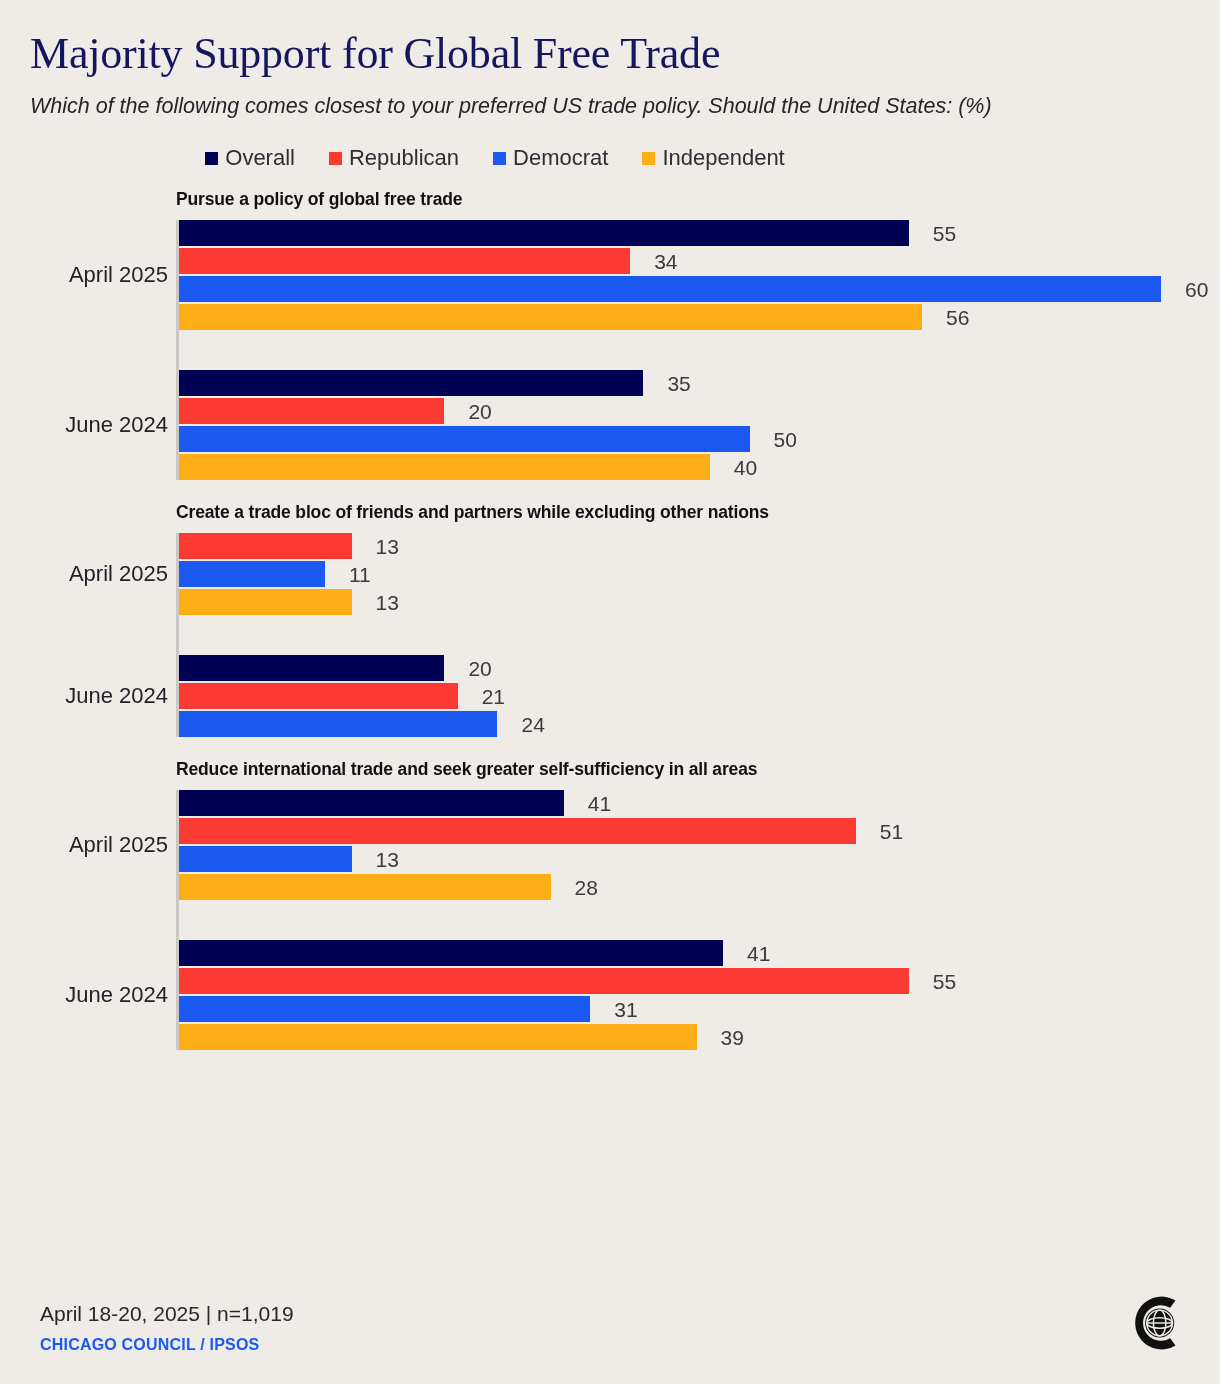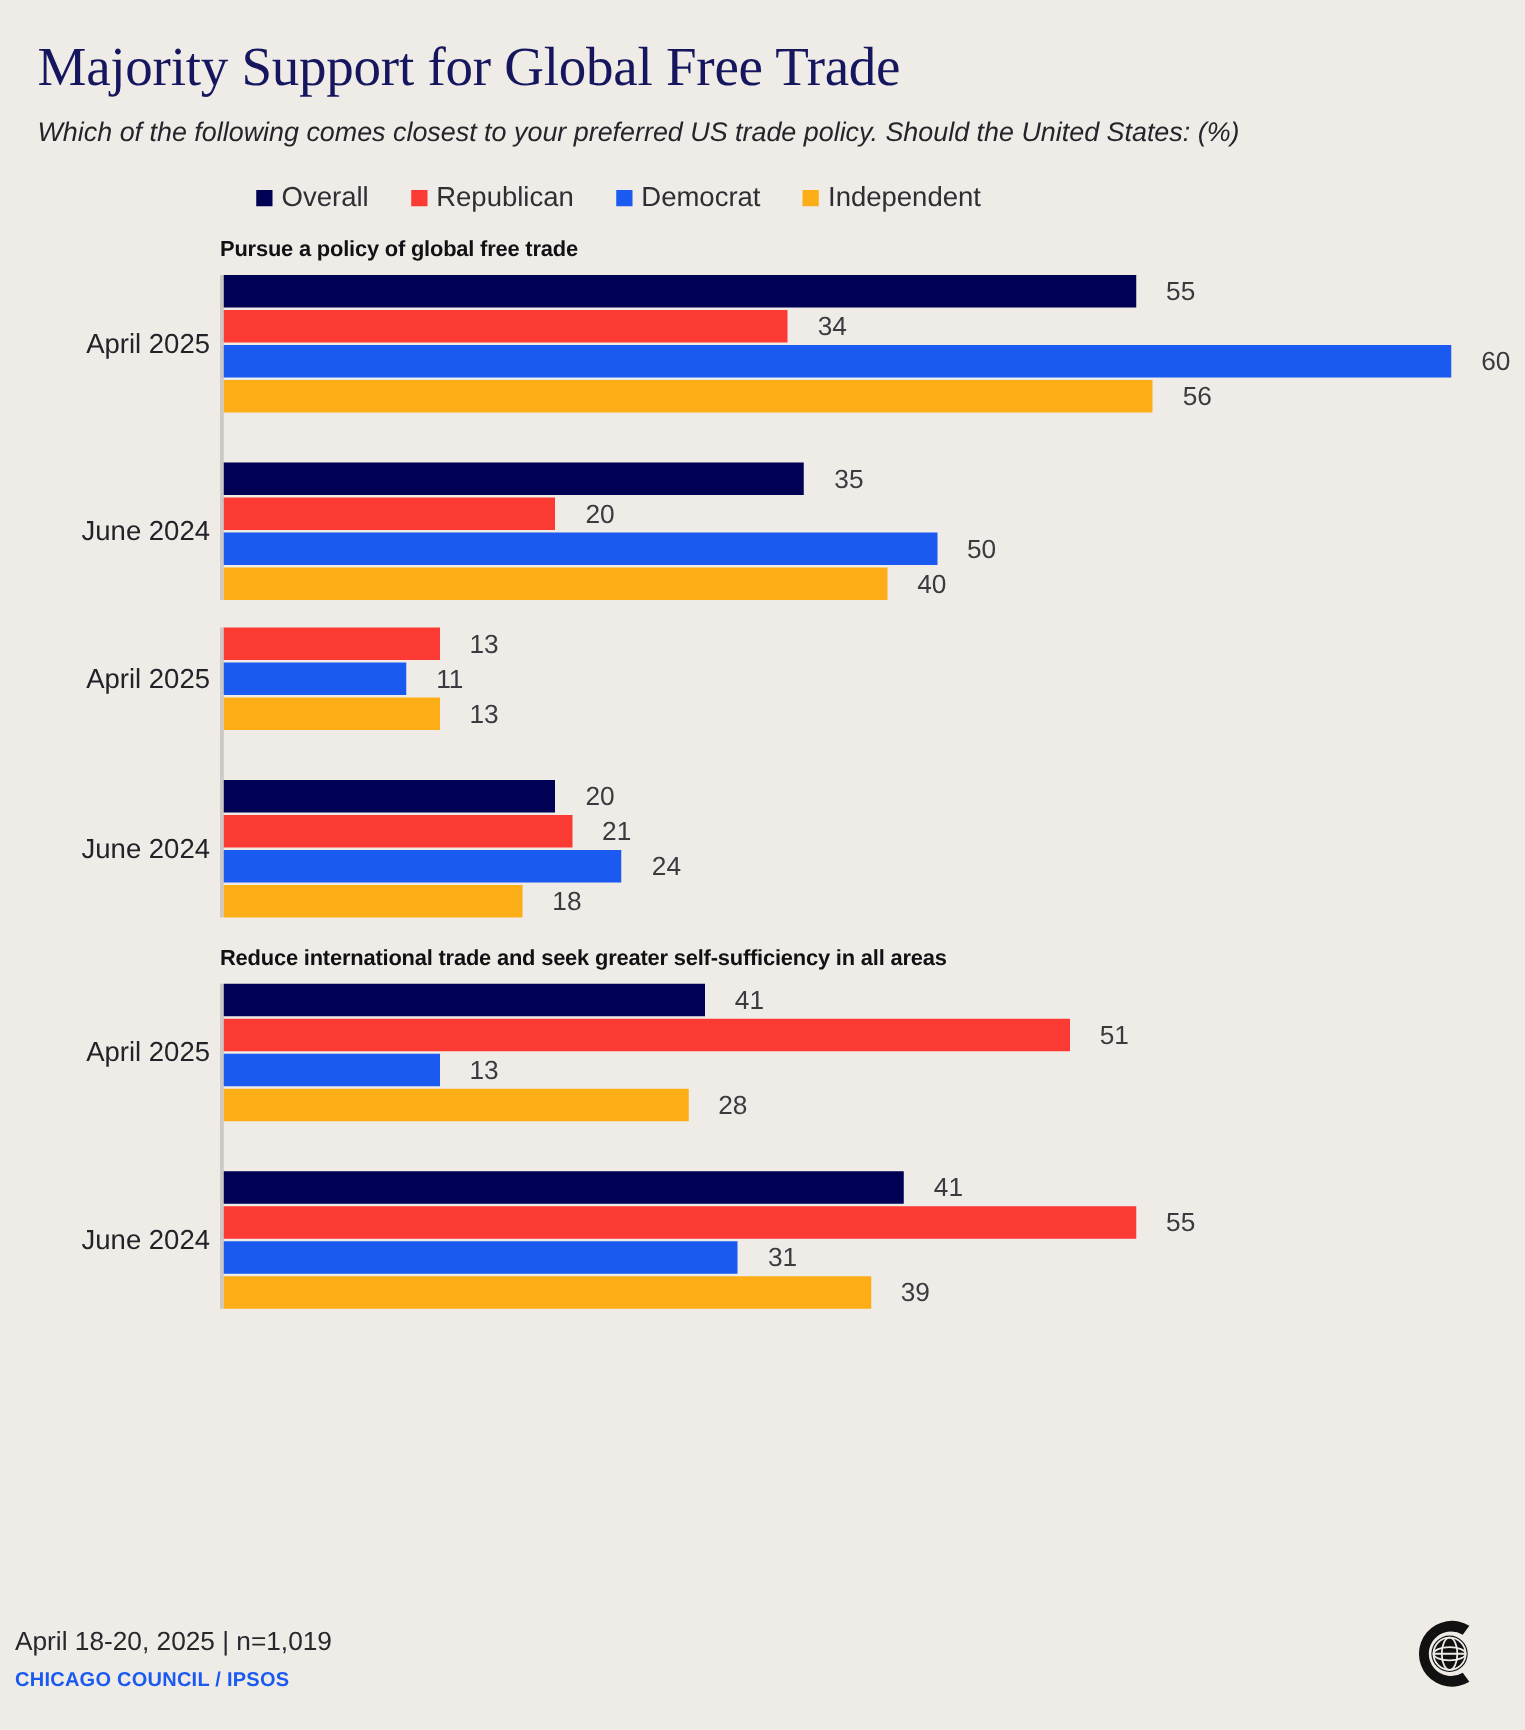--- a/index.html
+++ b/index.html
@@ -114,21 +114,21 @@
     font-size: 21px;
     color: #3a3a3f;
     padding-left: 24px;
     line-height: 1;
     white-space: nowrap;
   }
 
   
   #chart-footer {
     position: absolute;
-    left: 12px;
+    left: 40px;
     bottom: 28px;
     right: 30px;
     display: flex;
     align-items: flex-end;
     justify-content: space-between;
   }
   #footer-text-block { line-height: 1.45; }
   #footer-source {
     font-size: 21px;
     color: #27272c;
@@ -207,20 +207,21 @@
             <div class="bar-value">50</div>
           </div>
           <div class="bar-row">
             <div class="bar" style="width: 530.8px; background: rgb(253, 174, 23);"></div>
             <div class="bar-value">40</div>
           </div>
         </div>
       </div>
     </div>
     <div class="panel">
+      <div class="panel-title">Create a trade bloc of friends and partners while excluding other nations</div>
       <div class="panel-plot">
         <div class="group">
           <div class="group-label">April 2025</div>
           <div class="bar-row">
             <div class="bar" style="width: 172.51px; background: rgb(252, 58, 52);"></div>
             <div class="bar-value">13</div>
           </div>
           <div class="bar-row">
             <div class="bar" style="width: 145.97px; background: rgb(26, 90, 240);"></div>
             <div class="bar-value">11</div>
@@ -236,24 +237,20 @@
             <div class="bar" style="width: 265.4px; background: rgb(0, 0, 85);"></div>
             <div class="bar-value">20</div>
           </div>
           <div class="bar-row">
             <div class="bar" style="width: 278.67px; background: rgb(252, 58, 52);"></div>
             <div class="bar-value">21</div>
           </div>
           <div class="bar-row">
             <div class="bar" style="width: 318.48px; background: rgb(26, 90, 240);"></div>
             <div class="bar-value">24</div>
-          </div>
-          <div class="bar-row">
-            <div class="bar" style="width: 238.86px; background: rgb(253, 174, 23);"></div>
-            <div class="bar-value">18</div>
           </div>
         </div>
       </div>
     </div>
     <div class="panel">
       <div class="panel-title">Reduce international trade and seek greater self-sufficiency in all areas</div>
       <div class="panel-plot">
         <div class="group">
           <div class="group-label">April 2025</div>
           <div class="bar-row">

